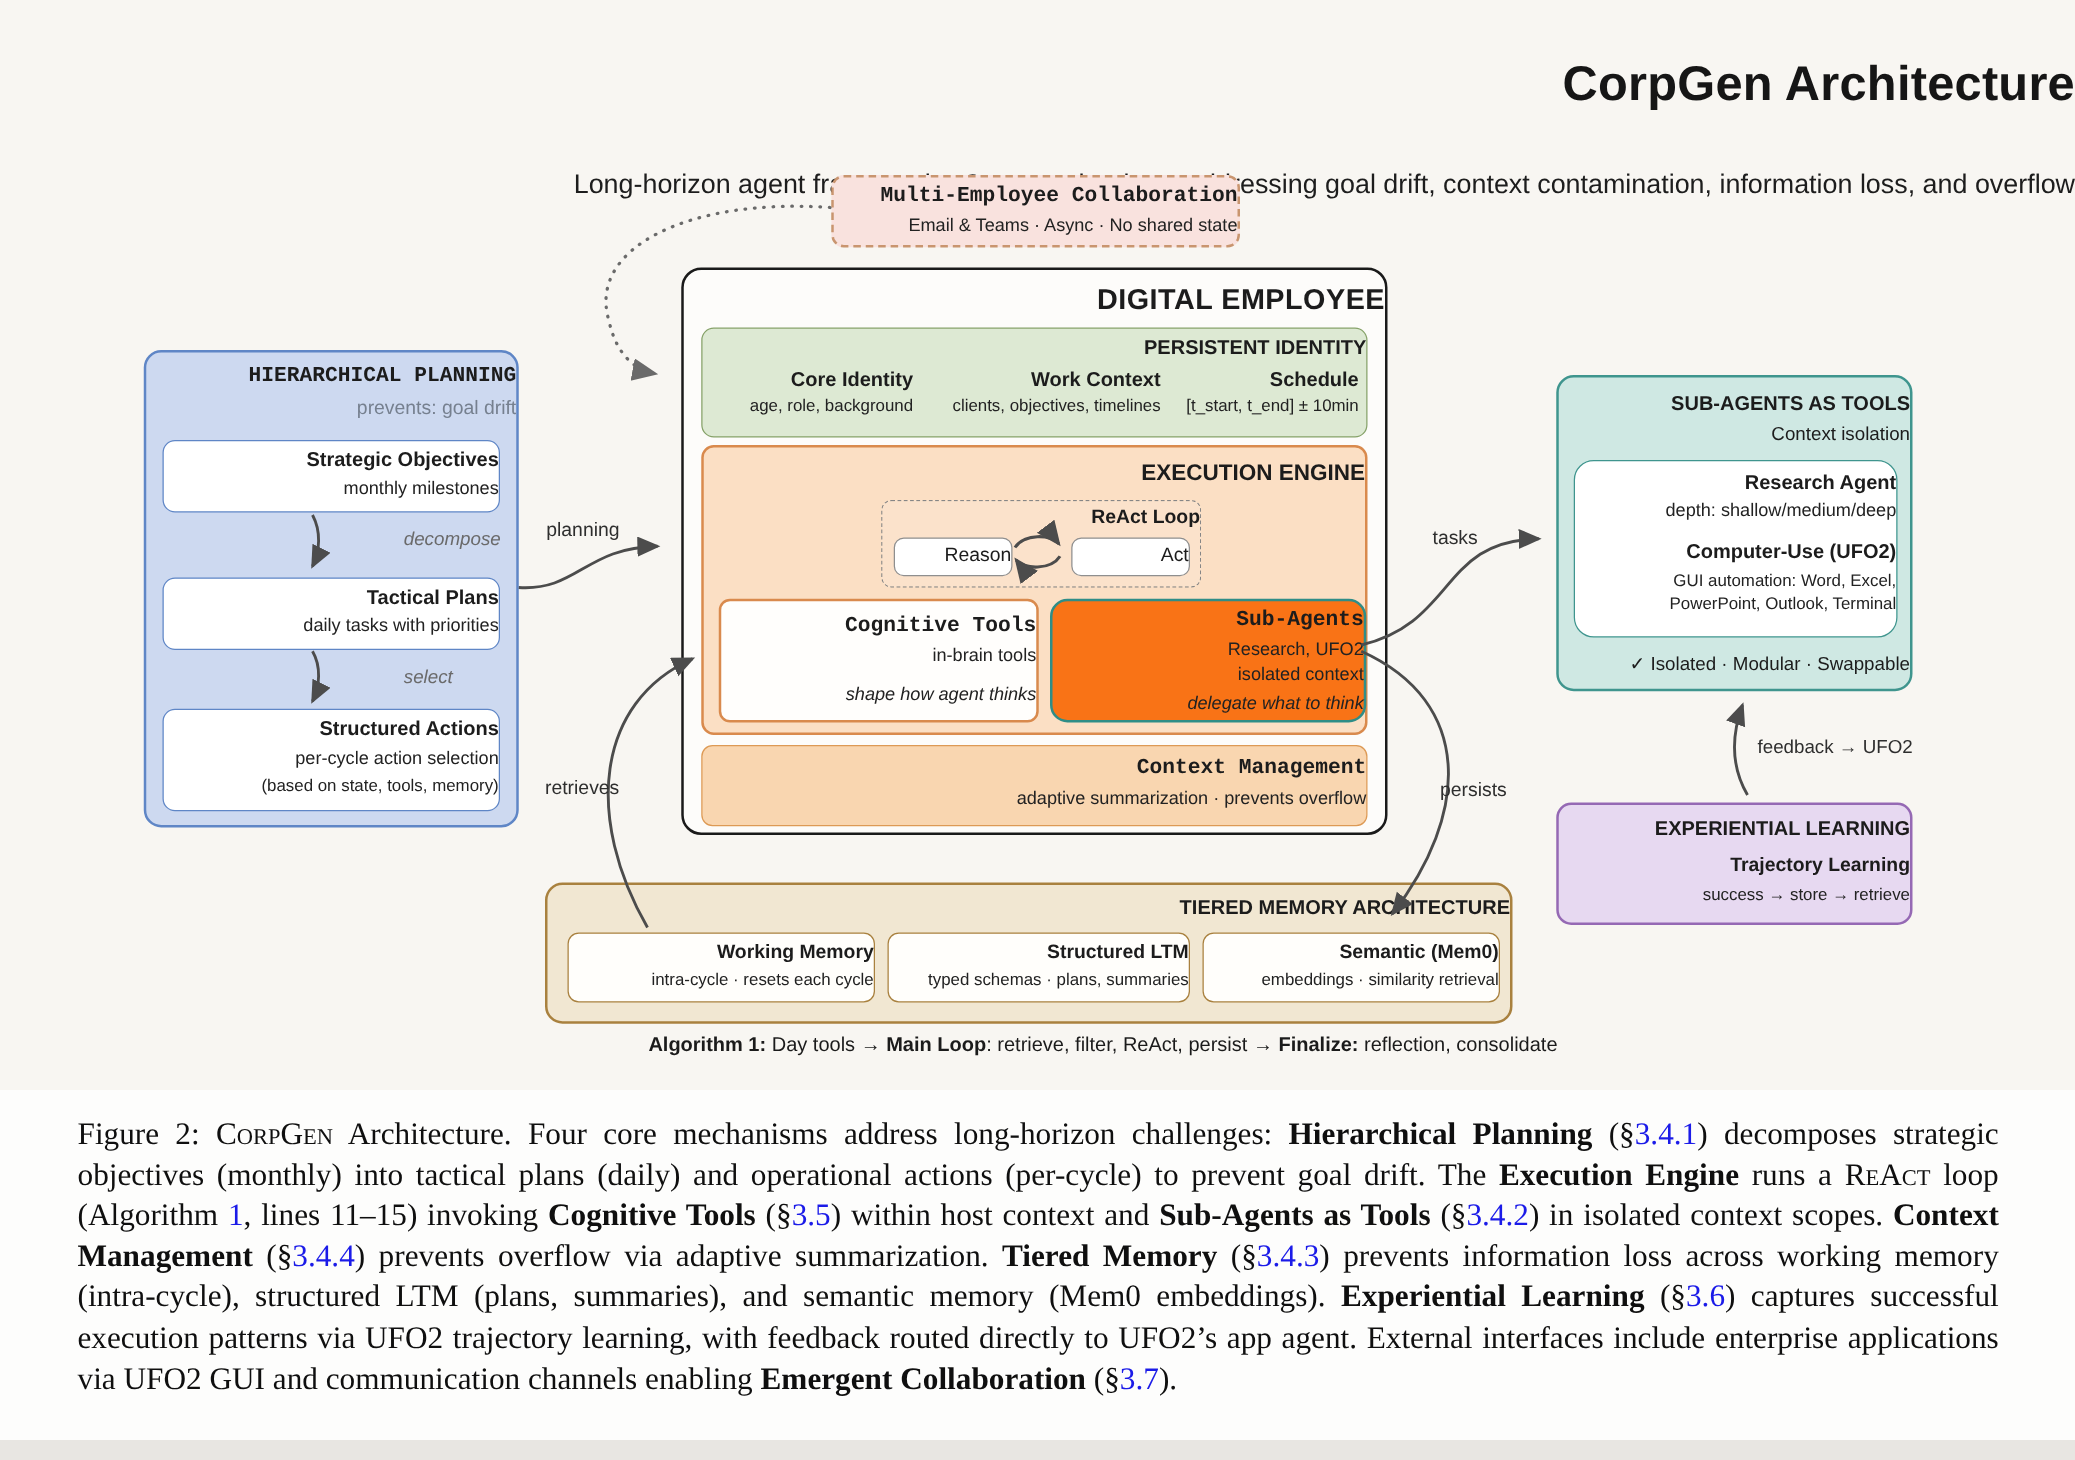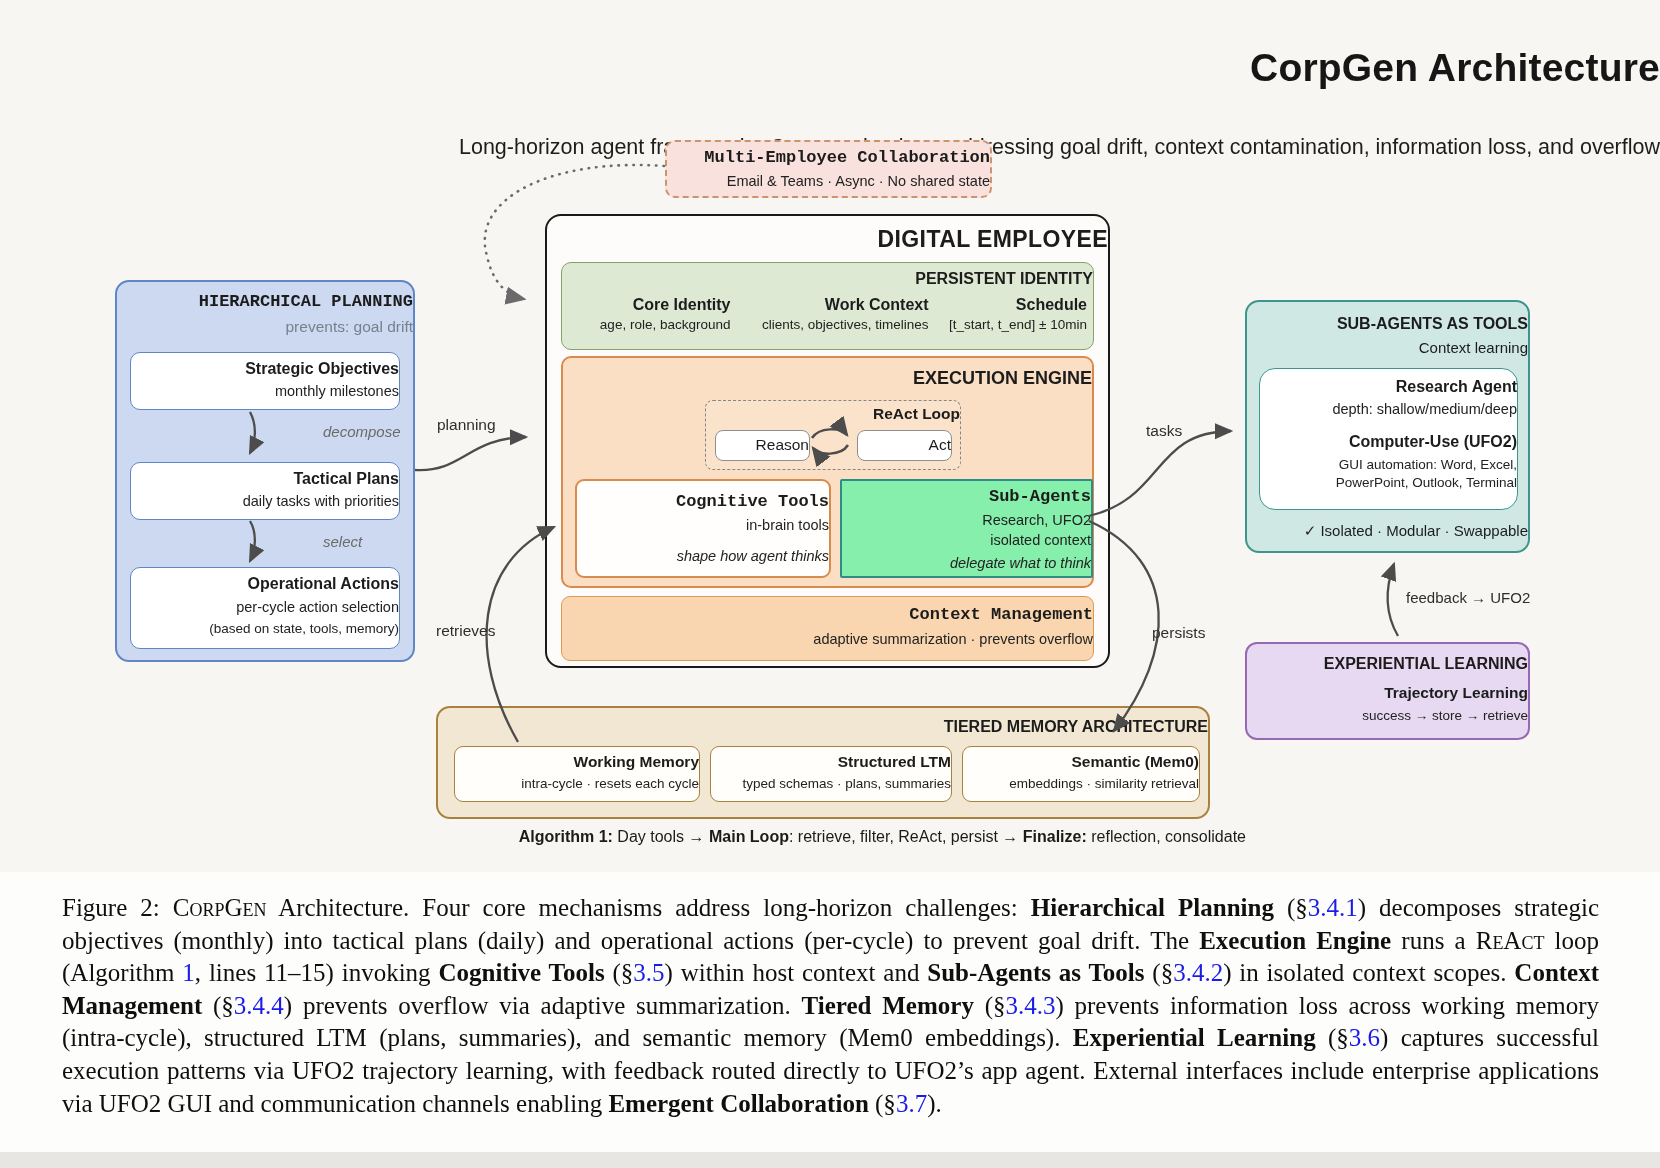--- a/index.html
+++ b/index.html
@@ -17,21 +17,21 @@
   .box{position:absolute;box-sizing:border-box;}
   .box-pink{background:#f9e2de;border:2px dashed #c9956f;border-radius:10px;}
   .box-blue{background:#cdd9f0;border:2px solid #5f86c6;border-radius:14px;}
   .box-white-blue{background:#ffffff;border:1.6px solid #5f86c6;border-radius:10px;}
   .box-de{background:#fdfcfa;border:2.6px solid #1a1a1a;border-radius:16px;}
   .box-green{background:#dde9d3;border:1.8px solid #86a269;border-radius:10px;}
   .box-orange{background:#fbdfc4;border:2px solid #d98a4d;border-radius:10px;}
   .box-react{background:rgba(255,255,255,.12);border:1.6px dashed #868686;border-radius:8px;}
   .pill{background:#ffffff;border:1.8px solid #8f8f8f;border-radius:8px;}
   .box-white-orange{background:#fffefc;border:2px solid #d98a4d;border-radius:9px;}
-  .box-white-teal-b{background:#86efac;border:2px solid #2f8d87;border-radius:2px;}
+  .box-white-teal-b{background:#f97316;border:2px solid #2f8d87;border-radius:14px;}
   .box-cm{background:#f9d6b0;border:1.8px solid #dd9a55;border-radius:9px;}
   .box-teal{background:#cfe8e3;border:2px solid #3f958e;border-radius:14px;}
   .box-white-teal{background:#ffffff;border:1.6px solid #3f958e;border-radius:16px;}
   .box-purple{background:#e7d9f1;border:2px solid #9569b4;border-radius:12px;}
   .box-tan{background:#f1e7d2;border:2px solid #a9813f;border-radius:14px;}
   .box-white-tan{background:#fffefb;border:1.8px solid #a9813f;border-radius:9px;}
 
   .t17b{font-size:17px;font-weight:700;font-family:Liberation Mono, monospace;}
   .t16b{font-size:16px;font-weight:700;}
   .t15b{font-size:15.5px;font-weight:700;}
@@ -77,21 +77,21 @@
       <div class="abs ctr t16b nw" style="left:0;top:7px;width:100%;">Strategic Objectives</div>
       <div class="abs ctr t14 nw" style="left:0;top:30px;width:100%;">monthly milestones</div>
     </div>
 
     <div class="box box-white-blue" style="left:13px;top:180px;width:270px;height:58px;">
       <div class="abs ctr t16b nw" style="left:0;top:7px;width:100%;">Tactical Plans</div>
       <div class="abs ctr t14 nw" style="left:0;top:30px;width:100%;">daily tasks with priorities</div>
     </div>
 
     <div class="box box-white-blue" style="left:13px;top:285px;width:270px;height:82px;">
-      <div class="abs ctr t16b nw" style="left:0;top:7px;width:100%;">Operational Actions</div>
+      <div class="abs ctr t16b nw" style="left:0;top:7px;width:100%;">Structured Actions</div>
       <div class="abs ctr t14 nw" style="left:0;top:31px;width:100%;">per-cycle action selection</div>
       <div class="abs ctr t13 nw" style="left:0;top:53px;width:100%;">(based on state, tools, memory)</div>
     </div>
   </div>
   <div class="abs flow-label lbl nw" style="left:282px;top:423px;">decompose</div>
   <div class="abs flow-label lbl nw" style="left:282px;top:533px;">select</div>
 
   <div class="box box-de" style="left:545px;top:214px;width:565px;height:454px;">
     <div class="abs ctr nw" style="left:0;top:10px;width:100%;font-size:23px;font-weight:700;letter-spacing:.4px;">DIGITAL EMPLOYEE</div>
 
@@ -141,21 +141,21 @@
     </div>
 
     <div class="box box-cm" style="left:14px;top:380px;width:533px;height:65px;">
       <div class="abs ctr t17b nw" style="left:0;top:8px;width:100%;">Context Management</div>
       <div class="abs ctr t14 nw" style="left:0;top:34px;width:100%;">adaptive summarization · prevents overflow</div>
     </div>
   </div>
 
   <div class="box box-teal" style="left:1245px;top:300px;width:285px;height:253px;">
     <div class="abs ctr t16b nw" style="left:0;top:13px;width:100%;">SUB-AGENTS AS TOOLS</div>
-    <div class="abs ctr nw" style="left:0;top:37px;width:100%;font-size:15px;">Context learning</div>
+    <div class="abs ctr nw" style="left:0;top:37px;width:100%;font-size:15px;">Context isolation</div>
     <div class="box box-white-teal" style="left:12px;top:66px;width:259px;height:142px;">
       <div class="abs ctr t16b nw" style="left:0;top:9px;width:100%;">Research Agent</div>
       <div class="abs ctr t14 nw" style="left:0;top:32px;width:100%;">depth: shallow/medium/deep</div>
       <div class="abs ctr t16b nw" style="left:0;top:64px;width:100%;">Computer-Use (UFO2)</div>
       <div class="abs ctr t13 nw" style="left:0;top:88px;width:100%;">GUI automation: Word, Excel,</div>
       <div class="abs ctr t13 nw" style="left:0;top:106px;width:100%;">PowerPoint, Outlook, Terminal</div>
     </div>
     <div class="abs ctr nw" style="left:0;top:220px;width:100%;font-size:15px;">✓ Isolated · Modular · Swappable</div>
   </div>
 

